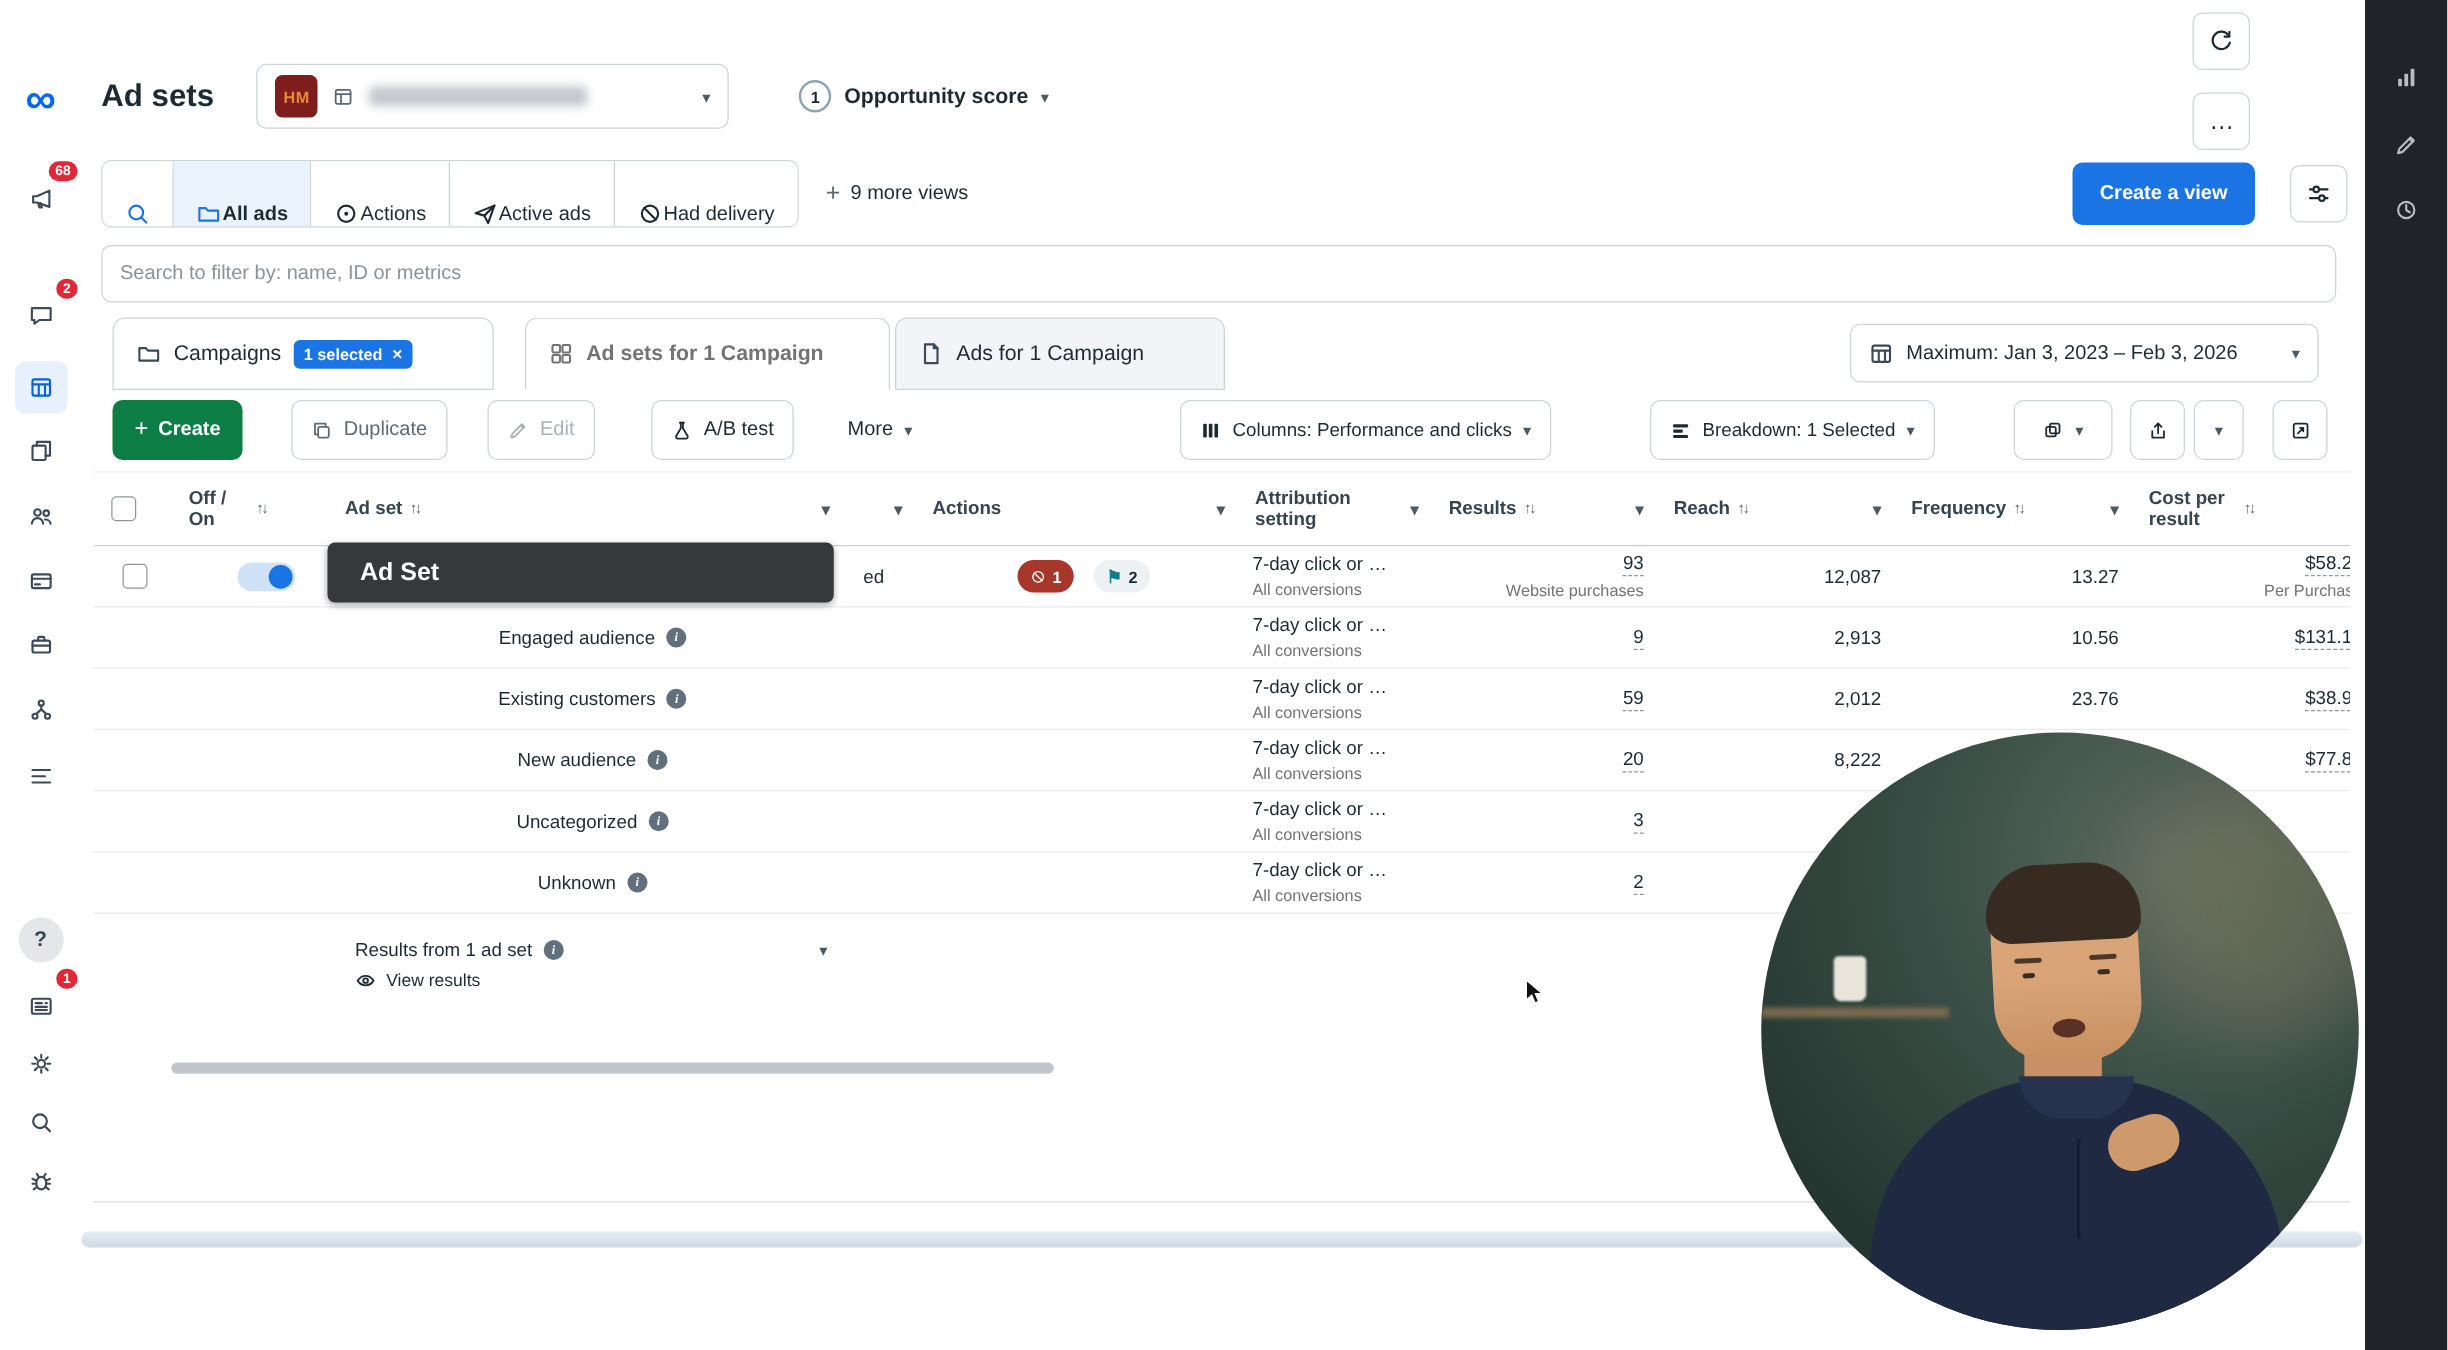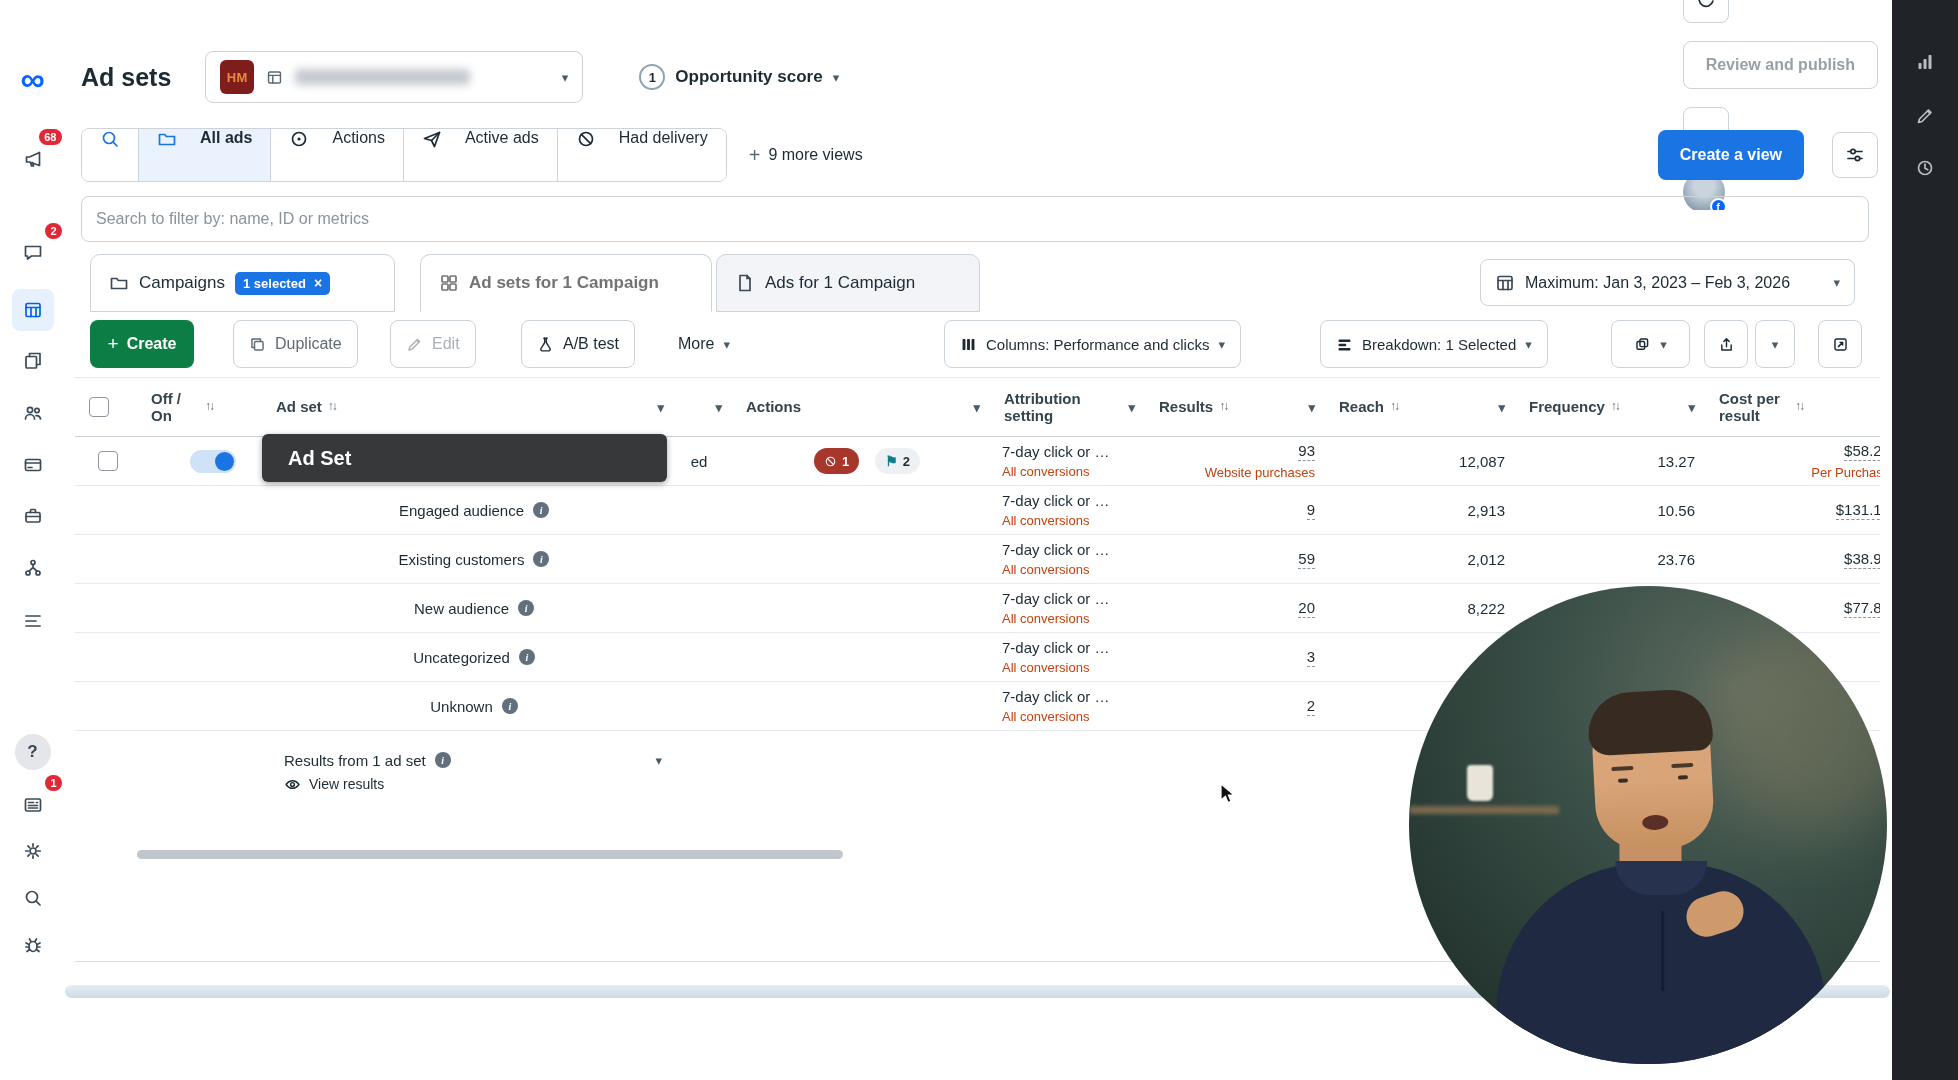--- a/index.html
+++ b/index.html
@@ -46,21 +46,21 @@
     color:#97a0a7; font-size:16px; font-weight:700; display:flex; align-items:center; }
   .avatar { width:42px; height:42px; border-radius:50%; position:relative;
     background:radial-gradient(circle at 50% 35%, #c9d4de 0 30%, #8fa3b5 70%, #5c7186 100%); }
   .avatar .fb-dot { position:absolute; right:-2px; bottom:-2px; width:17px; height:17px; border-radius:50%;
     background:#0866ff; color:#fff; font-size:11px; font-weight:700; display:flex; align-items:center;
     justify-content:center; border:2px solid #fff; }
 
   
   .views-row { position:absolute; left:16px; top:128px; width:1797px; height:54px; display:flex; align-items:center; }
   .seg-group { display:flex; height:54px; border:1px solid #ccd3d9; border-radius:8px; overflow:hidden; }
-  .seg { display:flex; align-items:flex-start; gap:23px; padding:0 18px; border-right:1px solid #ccd3d9;
+  .seg { display:flex; align-items:flex-end; gap:1px; padding:0 18px; border-right:1px solid #ccd3d9;
     font-size:16px; background:#fff; }
   .seg:last-child { border-right:none; }
   .seg.active { background:#eaf2fe; font-weight:700; }
   .seg .ico-blue { color:#1b74e4; }
   .more-views { display:flex; align-items:center; gap:8px; margin-left:22px; font-size:16px; }
   .plus-gray { font-size:20px; color:#5a6a75; line-height:1; }
   .views-right { margin-left:auto; display:flex; align-items:center; gap:28px; }
   .create-view-btn { height:50px; padding:0 22px; background:#1b74e4; color:#fff; border-radius:8px;
     font-size:16px; font-weight:700; display:flex; align-items:center; border:none; }
 
@@ -103,21 +103,21 @@
   .thead { height:60px; border-top:1px solid #e7e9ec; border-bottom:1px solid #ccd0d5; }
   .th { display:flex; align-items:center; gap:6px; padding:0 10px 0 14px; font-size:15px; font-weight:700;
     color:#34454f; line-height:1.15; height:100%; }
   .sort { font-size:12px; color:#5a6a75; letter-spacing:-2px; white-space:nowrap; }
   .th .caret { margin-left:auto; }
   .trow { height:49px; border-bottom:1px solid #e7e9ec; }
   .cell { height:100%; display:flex; flex-direction:column; justify-content:center; padding:0 10px 0 14px; }
   .cell.num { align-items:flex-end; padding-right:10px; }
   .cell.rowflex { flex-direction:row; align-items:center; }
   .l1 { font-size:15px; color:#1c2b33; white-space:nowrap; }
-  .l2 { font-size:13px; color:#c2410c; margin-top:4px; white-space:nowrap; }
+  .l2 { font-size:13px; color:#737373; margin-top:4px; white-space:nowrap; }
   .dashed { border-bottom:1px dashed #8f959c; padding-bottom:1px; }
   .name-cell { flex-direction:row; align-items:center; gap:9px; padding-left:22px; }
   .info-i { width:16px; height:16px; border-radius:50%; background:#61707c; color:#fff; font-size:10px;
     font-weight:700; font-family:"Liberation Serif", serif; font-style:italic; display:inline-flex;
     align-items:center; justify-content:center; flex:0 0 auto; }
   .checkbox { width:20px; height:20px; border:1.6px solid #8f959c; border-radius:4px; background:#fff; }
   .toggle { width:46px; height:23px; border-radius:12px; background:#cfe2f7; position:relative; margin-left:22px; }
   .toggle .knob { position:absolute; right:2px; top:2px; width:19px; height:19px; border-radius:50%; background:#1b74e4; }
   .tooltip-adset { position:absolute; left:0; top:-3px; width:405px; height:48px; background:#36383a;
     border-radius:6px; color:#fff; font-size:20px; font-weight:700; line-height:48px; padding-left:26px;
@@ -320,21 +320,20 @@
     <div class="hdr-right">
       <span class="updated-txt">Updated just now</span>
       <button class="icon-btn">
         <span>
             <svg class="svgi" viewBox="0 0 20 20">
               <path d="M16 5.5A7 7 0 1016.9 11"></path>
               <path d="M16.5 2.5v3.8h-3.8"></path>
             </svg>
           </span>
       </button>
-      <button class="review-btn">Review and publish</button>
       <button class="icon-btn">
         <span style="font-size:20px;line-height:0">…</span>
       </button>
       <div class="avatar">
         <span class="fb-dot">f</span>
       </div>
     </div>
   </div>
 
   <div class="views-row">

